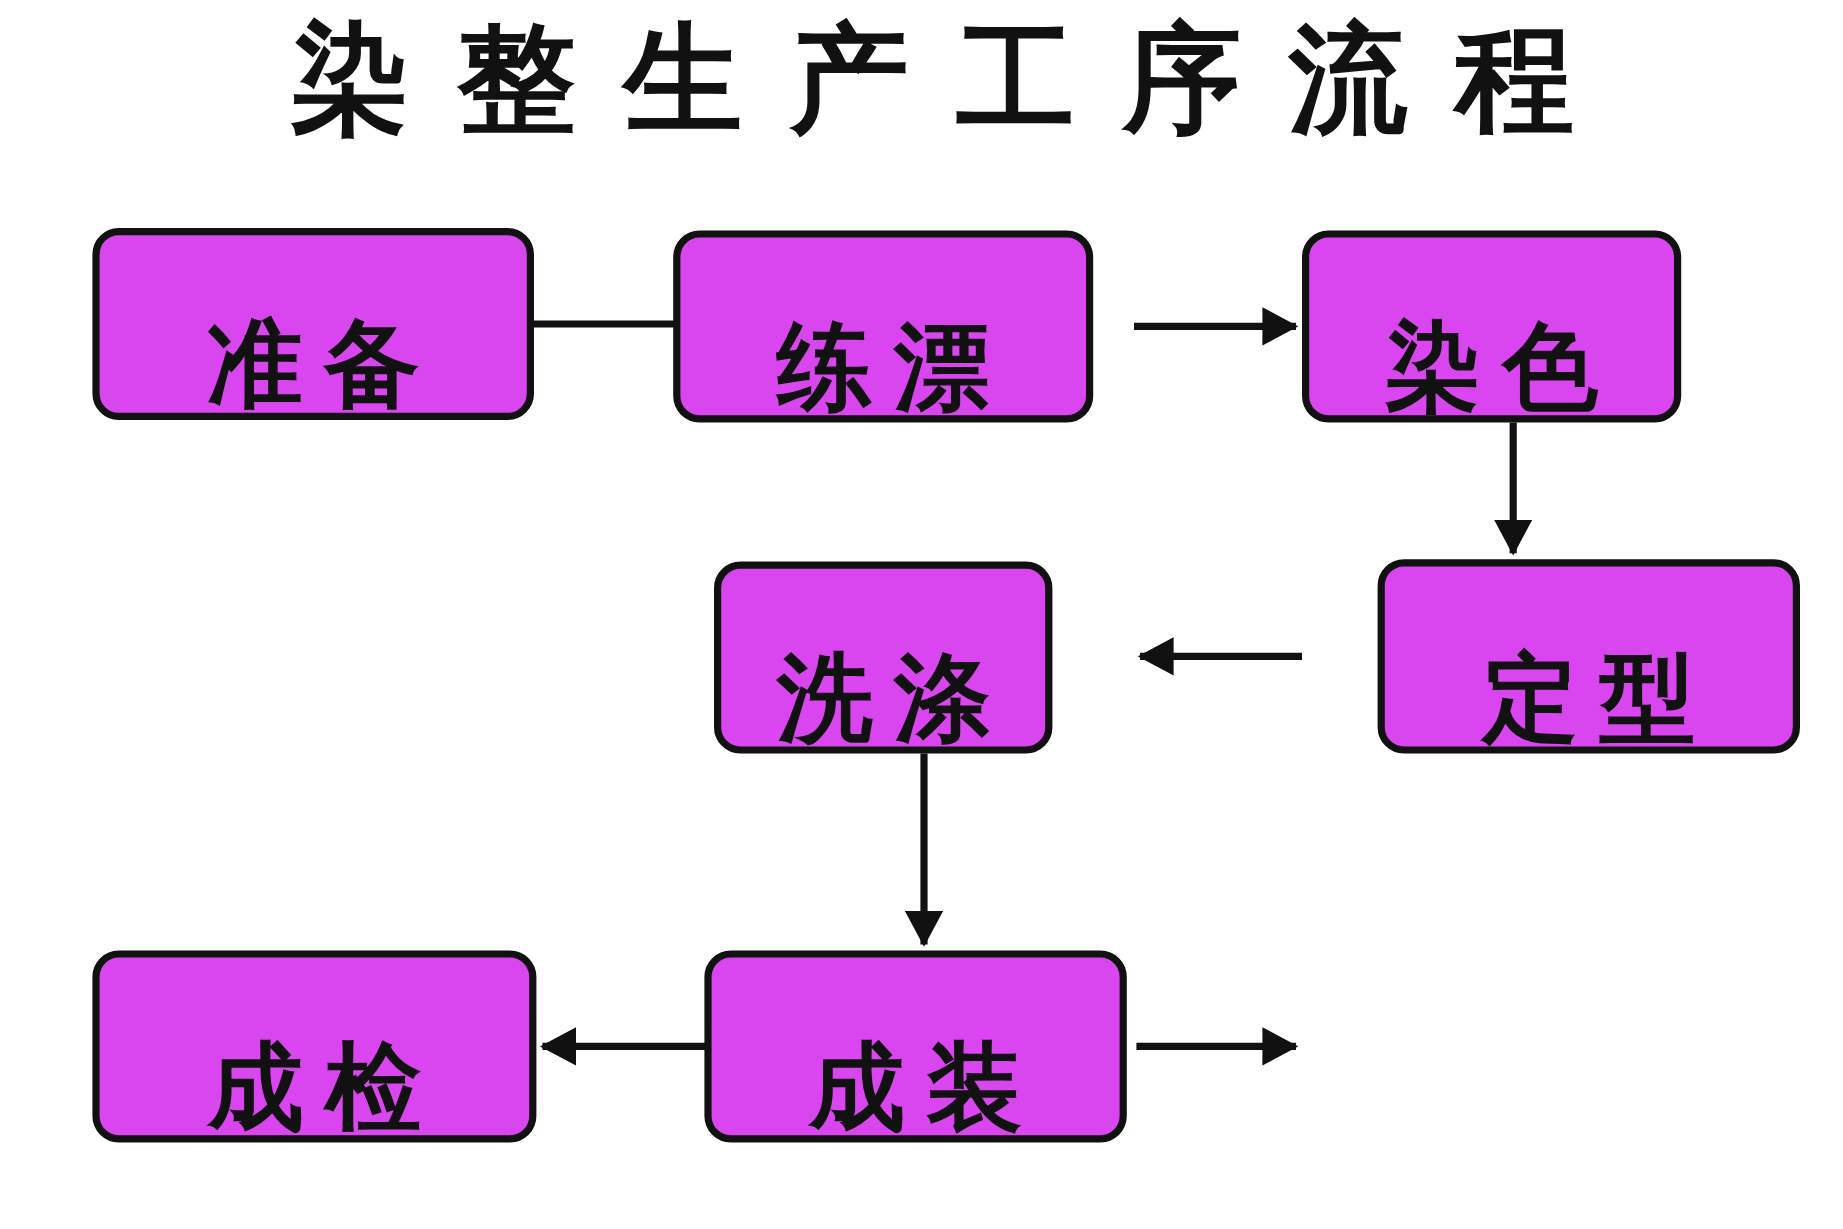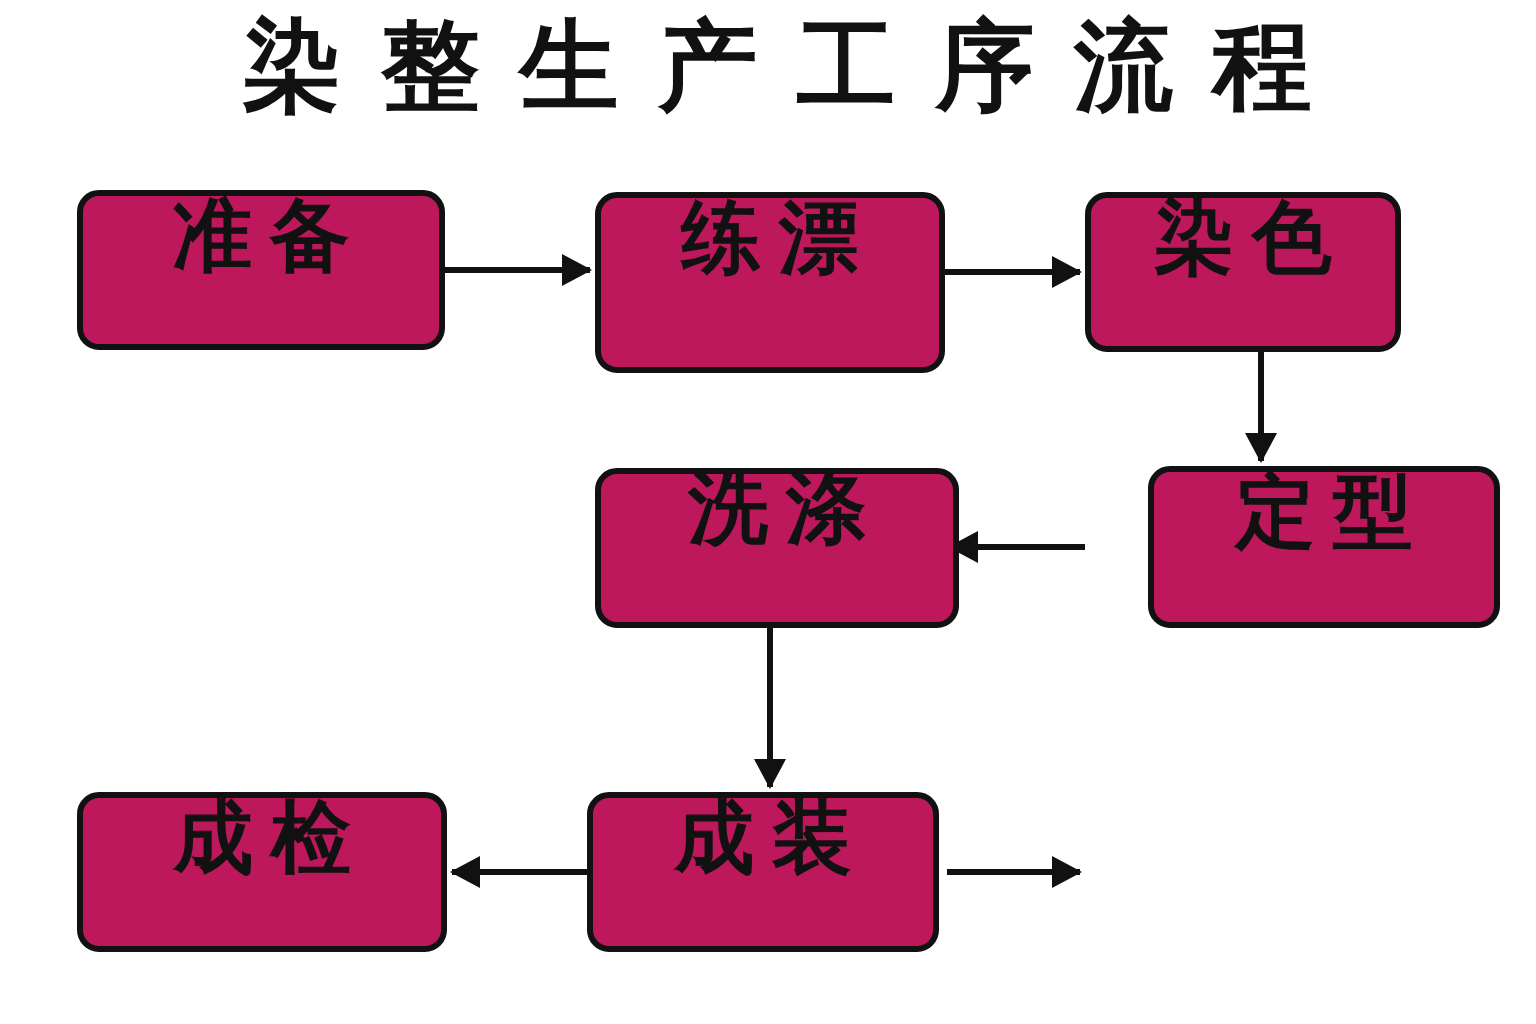--- a/index.html
+++ b/index.html
@@ -28,42 +28,42 @@
     font-weight: 900;
     color: #111111;
   }
   .title .spaced {
     letter-spacing: 0.40em;
     margin-right: -0.40em;
   }
   .node {
     position: absolute;
     box-sizing: border-box;
-    background: #be185d;
+    background: #d946ef;
     border: 6px solid #111111;
     border-radius: 22px;
     display: flex;
-    align-items: flex-start;
+    align-items: flex-end;
     justify-content: center;
     color: #111111;
     font-size: 80px;
     font-weight: 900;
     line-height: 1;
   }
   .node .spaced {
     letter-spacing: 0.22em;
     margin-right: -0.22em;
     white-space: nowrap;
   }
   
   .n-preparation  { left: 77px;   top: 190px; width: 368px; height: 160px; }
-  .n-scour-bleach { left: 595px;  top: 192px; width: 350px; height: 181px; }
+  .n-scour-bleach { left: 561px;  top: 192px; width: 350px; height: 160px; }
   .n-dyeing       { left: 1085px; top: 192px; width: 316px; height: 160px; }
   
-  .n-washing      { left: 595px;  top: 468px; width: 364px; height: 160px; font-family: Liberation Mono, monospace; }
+  .n-washing      { left: 595px;  top: 468px; width: 282px; height: 160px; }
   .n-setting      { left: 1148px; top: 466px; width: 352px; height: 162px; }
   
   .n-inspection   { left: 77px;   top: 792px; width: 370px; height: 160px; }
   .n-making-up    { left: 587px;  top: 792px; width: 352px; height: 160px; }
   .n-packaging    { left: 1085px; top: 792px; width: 353px; height: 160px; }
 
   .arrows {
     position: absolute;
     left: 0;
     top: 0;

